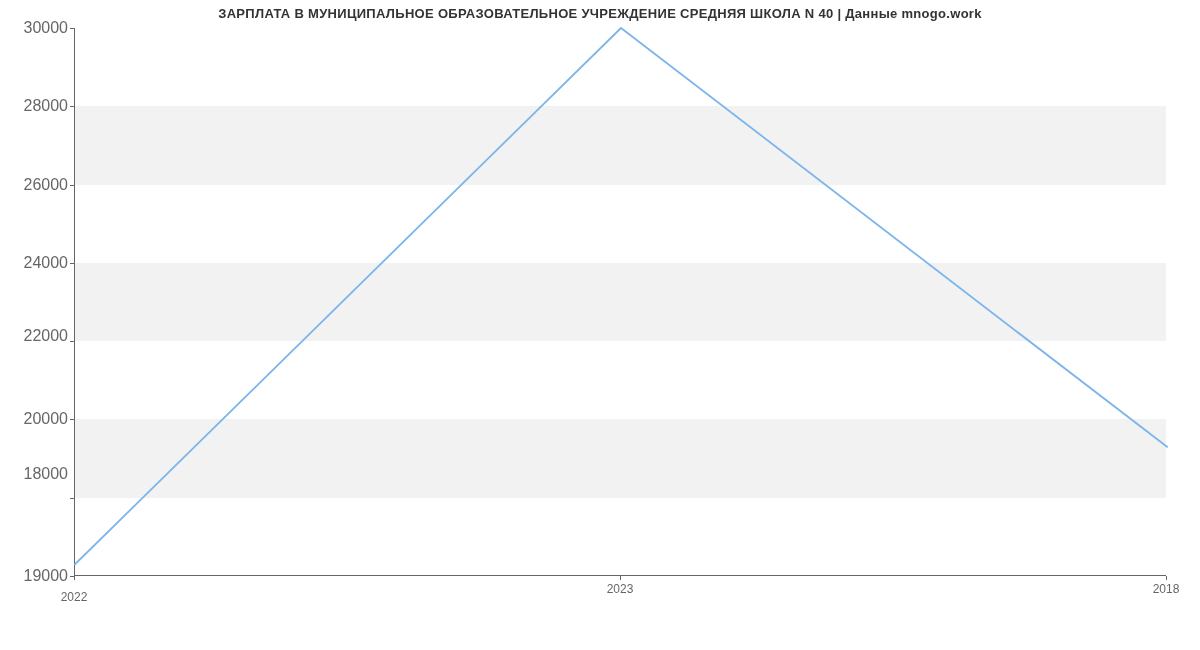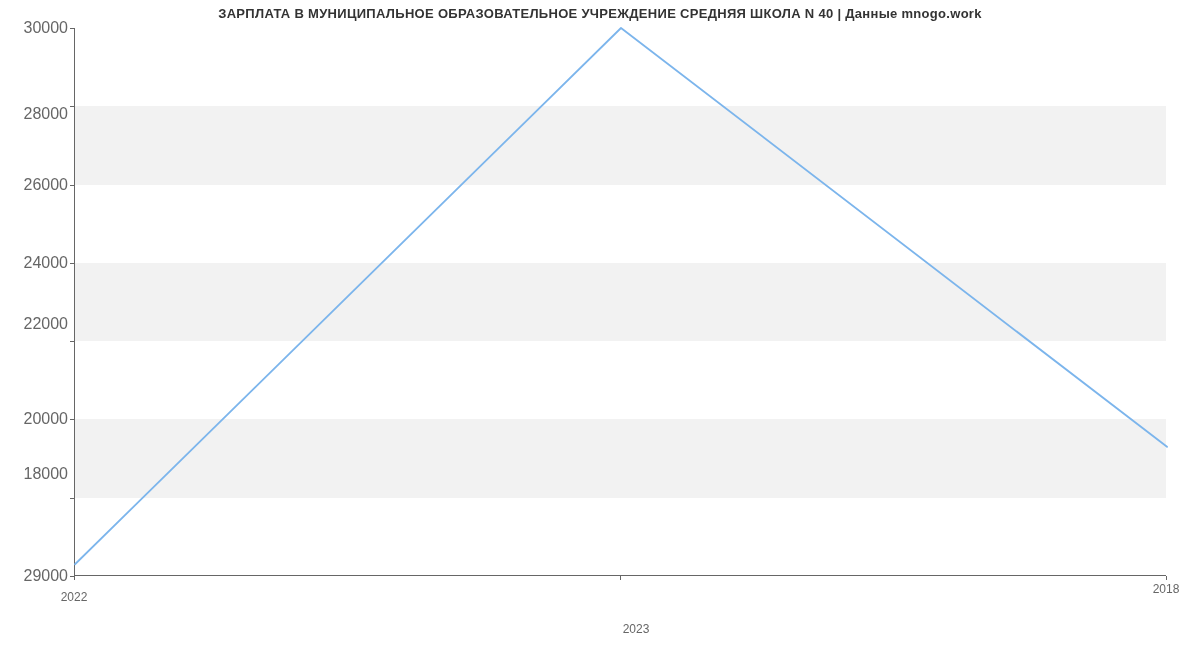--- a/index.html
+++ b/index.html
@@ -96,35 +96,35 @@
 
   <div class="plot-area">
       <div class="band" style="top: 78.2857px; height: 78.2857px;"></div>
       <div class="band" style="top: 234.857px; height: 78.2857px;"></div>
       <div class="band" style="top: 391.429px; height: 78.2857px;"></div>
 
     <svg class="line-layer">
       <polyline class="series-line" points="0,536.2571428571429 546,0 1092,418.8285714285714" style="stroke: rgb(124, 181, 236);"></polyline>
     </svg>
   </div>
-<div class="y-tick-label" style="top: 576px;">29000</div>
+<div class="y-tick-label" style="top: 576px;">19000</div>
     <div class="y-tick-mark" style="top: 576px;"></div>
     <div class="y-tick-label" style="top: 474px;">18000</div>
     <div class="y-tick-mark" style="top: 497.714px;"></div>
     <div class="y-tick-label" style="top: 419.429px;">20000</div>
     <div class="y-tick-mark" style="top: 419.429px;"></div>
-    <div class="y-tick-label" style="top: 324px;">22000</div>
+    <div class="y-tick-label" style="top: 336px;">22000</div>
     <div class="y-tick-mark" style="top: 341.143px;"></div>
     <div class="y-tick-label" style="top: 262.857px;">24000</div>
     <div class="y-tick-mark" style="top: 262.857px;"></div>
     <div class="y-tick-label" style="top: 184.571px;">26000</div>
     <div class="y-tick-mark" style="top: 184.571px;"></div>
-    <div class="y-tick-label" style="top: 106.286px; margin-top: 8px;">28000</div>
+    <div class="y-tick-label" style="top: 106.286px;">28000</div>
     <div class="y-tick-mark" style="top: 106.286px;"></div>
     <div class="y-tick-label" style="top: 28px;">30000</div>
     <div class="y-tick-mark" style="top: 28px;"></div>
     <div class="x-tick-label" style="left: 74px; margin-top: 8px;">2022</div>
     <div class="x-tick-mark" style="left: 74px;"></div>
-    <div class="x-tick-label" style="left: 636px; margin-top: 40px;">2023</div>
+    <div class="x-tick-label" style="left: 620px;">2023</div>
     <div class="x-tick-mark" style="left: 620px;"></div>
     <div class="x-tick-label" style="left: 1166px;">2018</div>
     <div class="x-tick-mark" style="left: 1166px;"></div>
   </div>
 
 </body></html>

